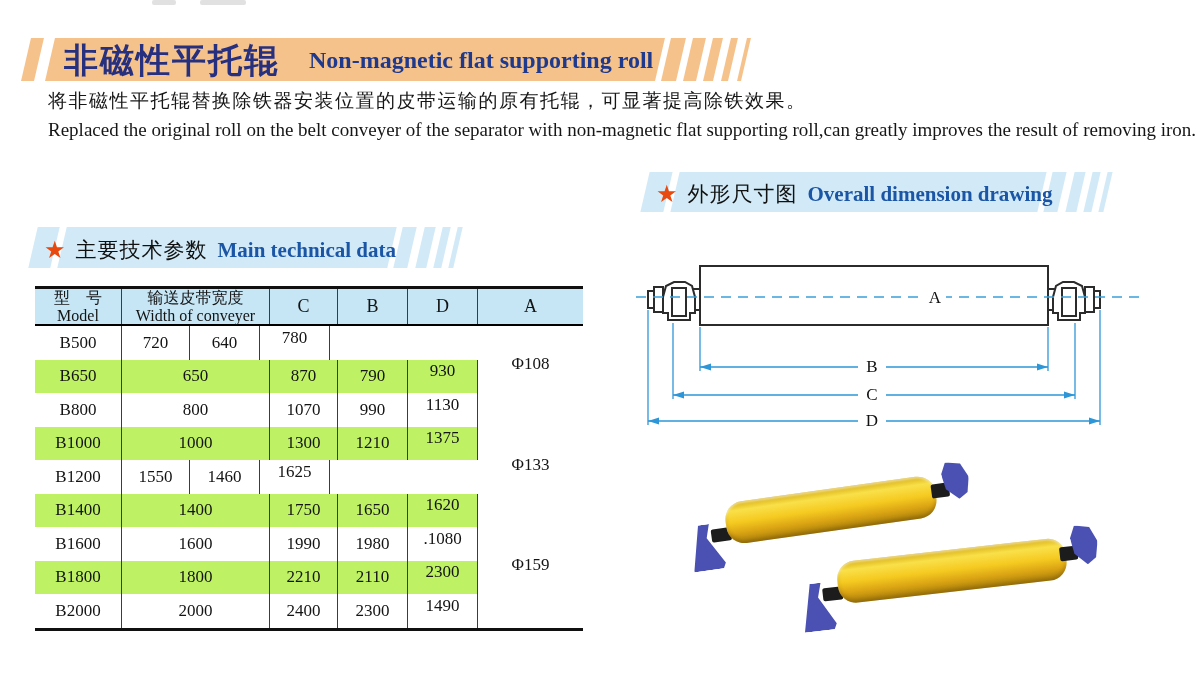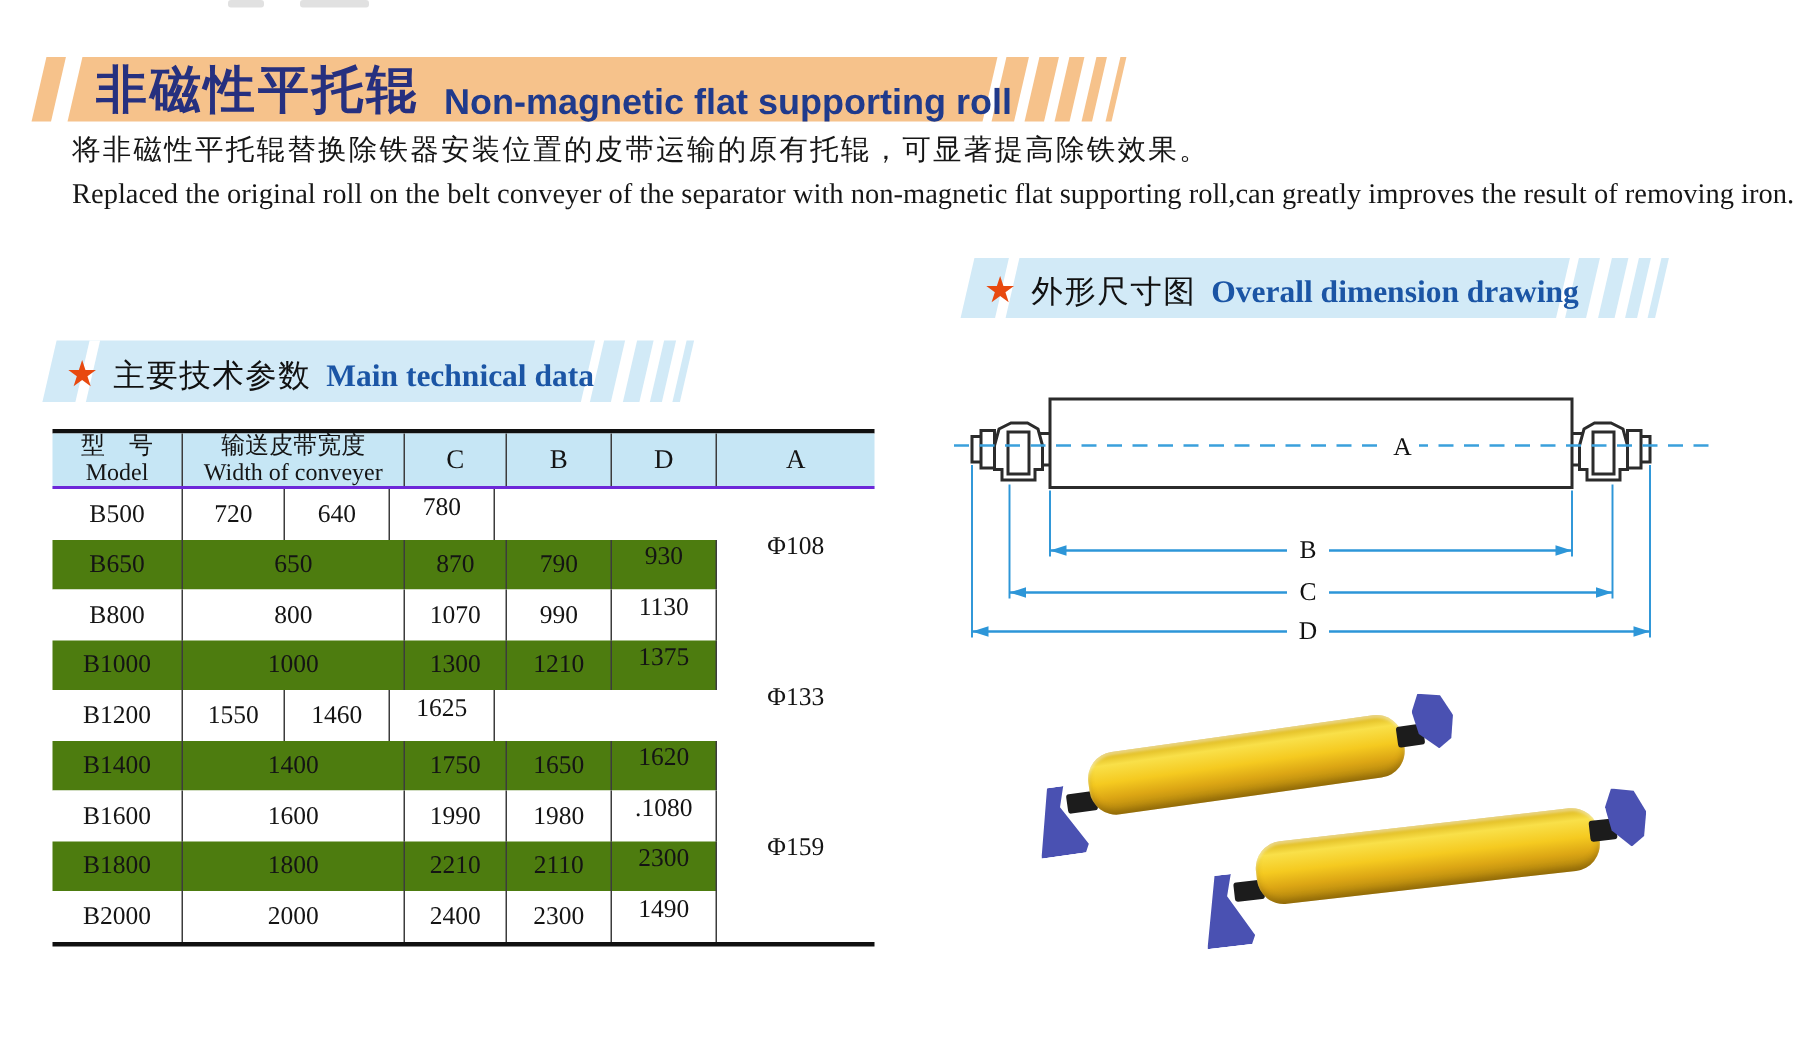--- a/index.html
+++ b/index.html
@@ -5,49 +5,49 @@
   html,body{margin:0;padding:0;background:#fff;}
   #page{position:relative;width:1200px;height:693px;background:#ffffff;overflow:hidden;
         font-family:"Liberation Sans",sans-serif;color:#141414;}
 
   
   .smudge{position:absolute;top:0;height:5px;background:#bdbdbd;opacity:.45;border-radius:2px;}
 
   
   .skew{transform:skewX(-13deg);}
   .banner-piece{position:absolute;top:38px;height:43px;background:#f6c28b;}
-  .title-row{position:absolute;left:64px;top:37px;height:46px;display:flex;align-items:flex-end;gap:16px;}
+  .title-row{position:absolute;left:64px;top:37px;height:46px;display:flex;align-items:center;gap:29px;}
   .title-cn{font-size:34px;font-weight:bold;color:#26307f;letter-spacing:2px;line-height:46px;}
-  .title-en{font-size:24px;font-weight:bold;color:#1f3a8c;font-family:Liberation Sans, sans-serif;}
+  .title-en{font-size:24px;font-weight:bold;color:#1f3a8c;font-family:Liberation Serif, serif;}
 
   
   .desc{position:absolute;left:48px;top:88px;}
   .desc-cn{font-size:19px;color:#161616;letter-spacing:1.5px;line-height:25px;}
   .desc-en{font-size:19px;color:#161616;font-family:"Liberation Serif",serif;line-height:25px;margin-top:4px;}
 
   
   .sec-piece{position:absolute;background:#d2eaf7;}
   .sec-slash{position:absolute;background:#ffffff;}
   .sec-content{position:absolute;display:flex;align-items:center;gap:10px;}
   .sec-star{font-size:24px;color:#e8490f;line-height:24px;}
   .sec-cn{font-size:21px;color:#111;letter-spacing:1px;}
   .sec-en{font-size:21px;font-weight:bold;color:#1b55a5;font-family:"Liberation Serif",serif;}
 
   
   #tech-table{position:absolute;left:35px;top:286px;width:548px;font-family:"Liberation Serif",serif;}
   .t-topborder{height:3px;background:#101010;}
   .t-botborder{height:3px;background:#101010;}
-  .t-header{display:flex;height:37px;background:#c6e6f5;border-bottom:2px solid #6d28d9;box-sizing:border-box;}
+  .t-header{display:flex;height:37px;background:#c6e6f5;border-bottom:2px solid #000000;box-sizing:border-box;}
   .th{box-sizing:border-box;display:flex;flex-direction:column;align-items:center;justify-content:center;line-height:1.12;}
   .th.bdr{border-right:1px solid #3c3c3c;}
   .th-cn{font-size:16px;}
   .th-en{font-size:16px;}
   .th-letter{font-size:18px;}
   .t-row{display:flex;height:33.5px;}
-  .t-row.striped .td{background:#4d7c0f;}
+  .t-row.striped .td{background:#bef264;}
   .td{box-sizing:border-box;border-right:1px solid #3c3c3c;display:flex;align-items:center;justify-content:center;
       font-size:17px;background:#ffffff;}
   .td.d-col span{transform:translateY(-5px);display:inline-block;}
   .w-model{width:87px;} .w-width{width:148px;} .w-c{width:68px;} .w-b{width:70px;} .w-d{width:70px;} .w-a{width:105px;}
   .a-overlay{position:absolute;left:443px;top:28px;width:105px;height:301.5px;display:flex;flex-direction:column;}
   .a-cell{flex:1;display:flex;align-items:center;justify-content:center;font-size:17px;}
 
   
   #dim-drawing{position:absolute;left:628px;top:252px;}
   .dim-label{font-family:"Liberation Serif",serif;font-size:17px;fill:#111;}

